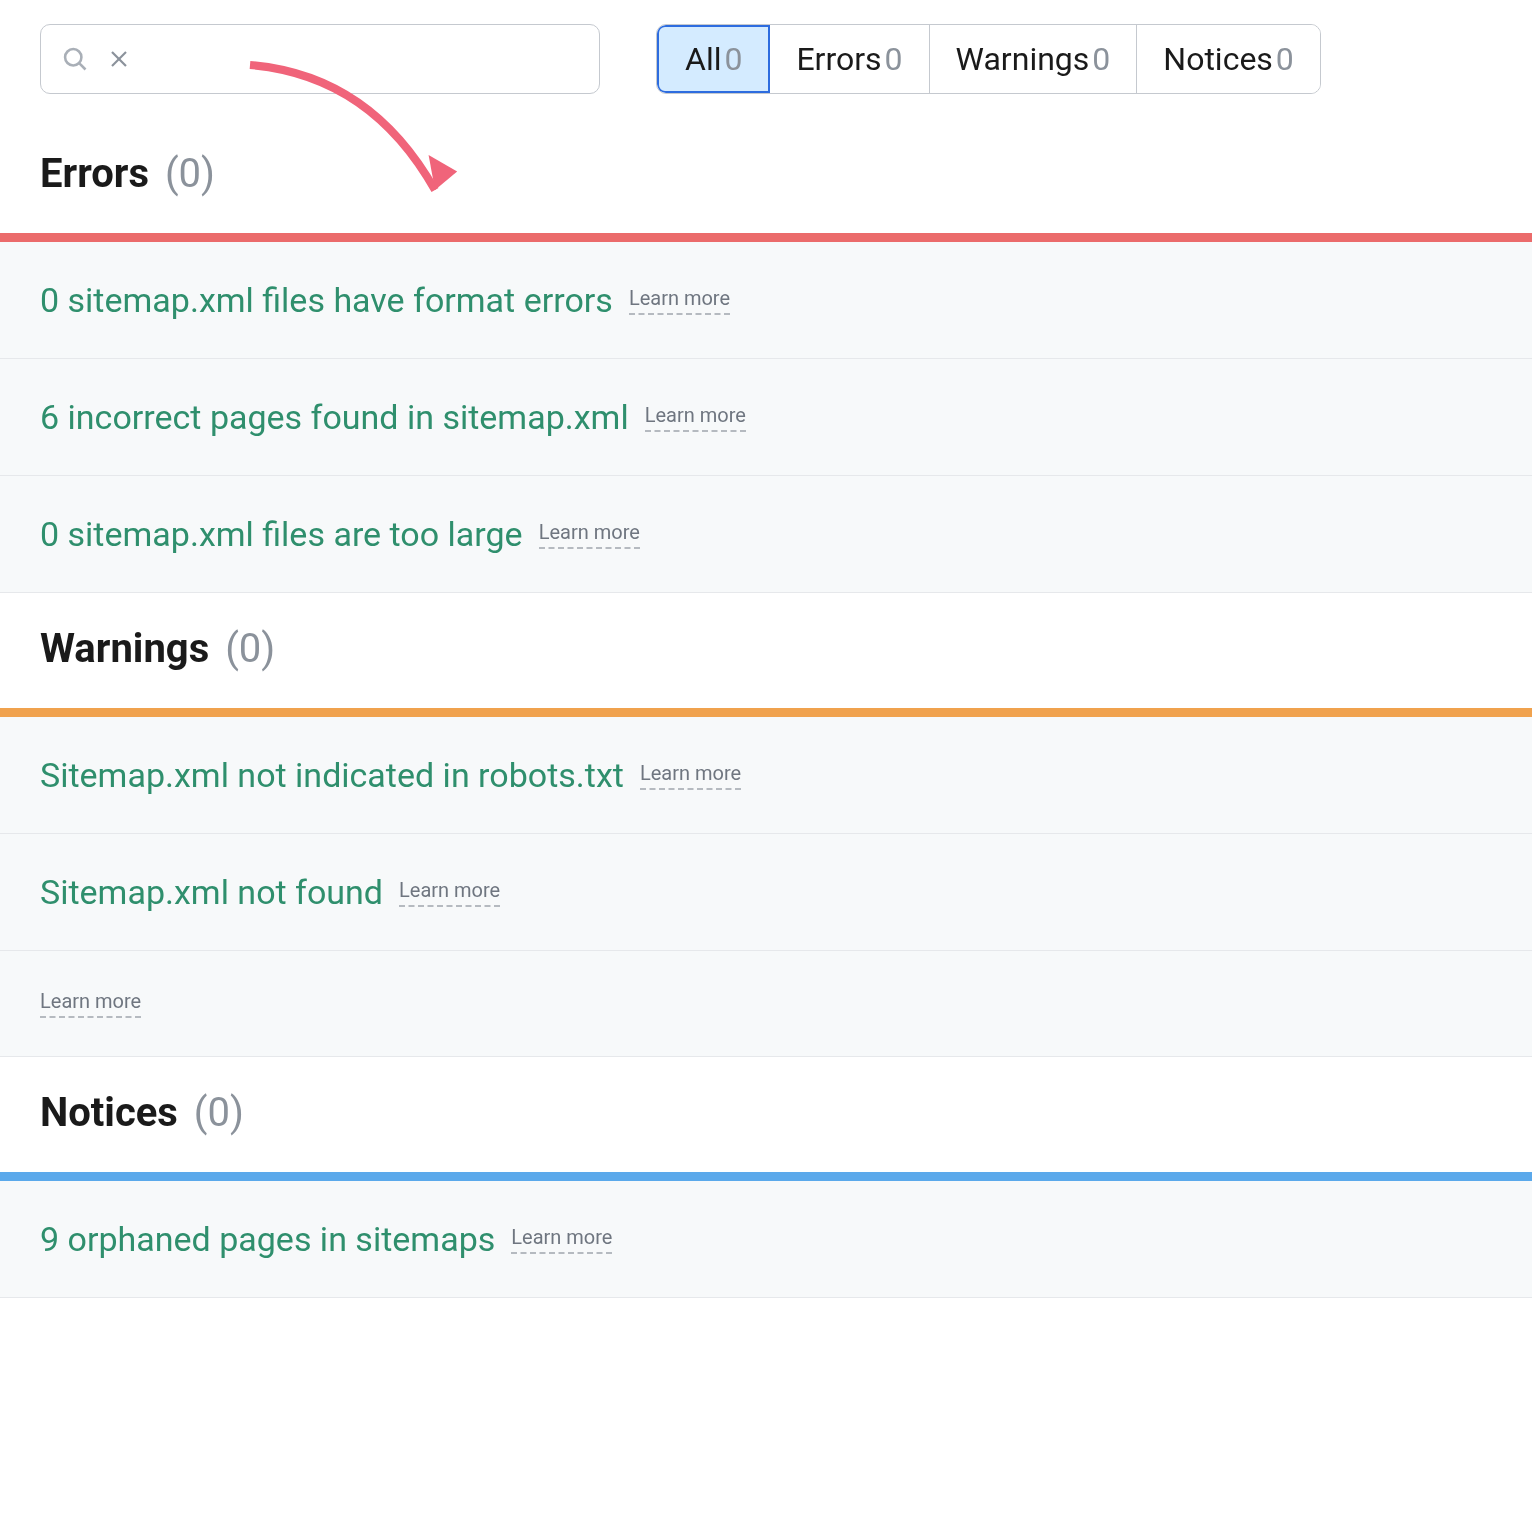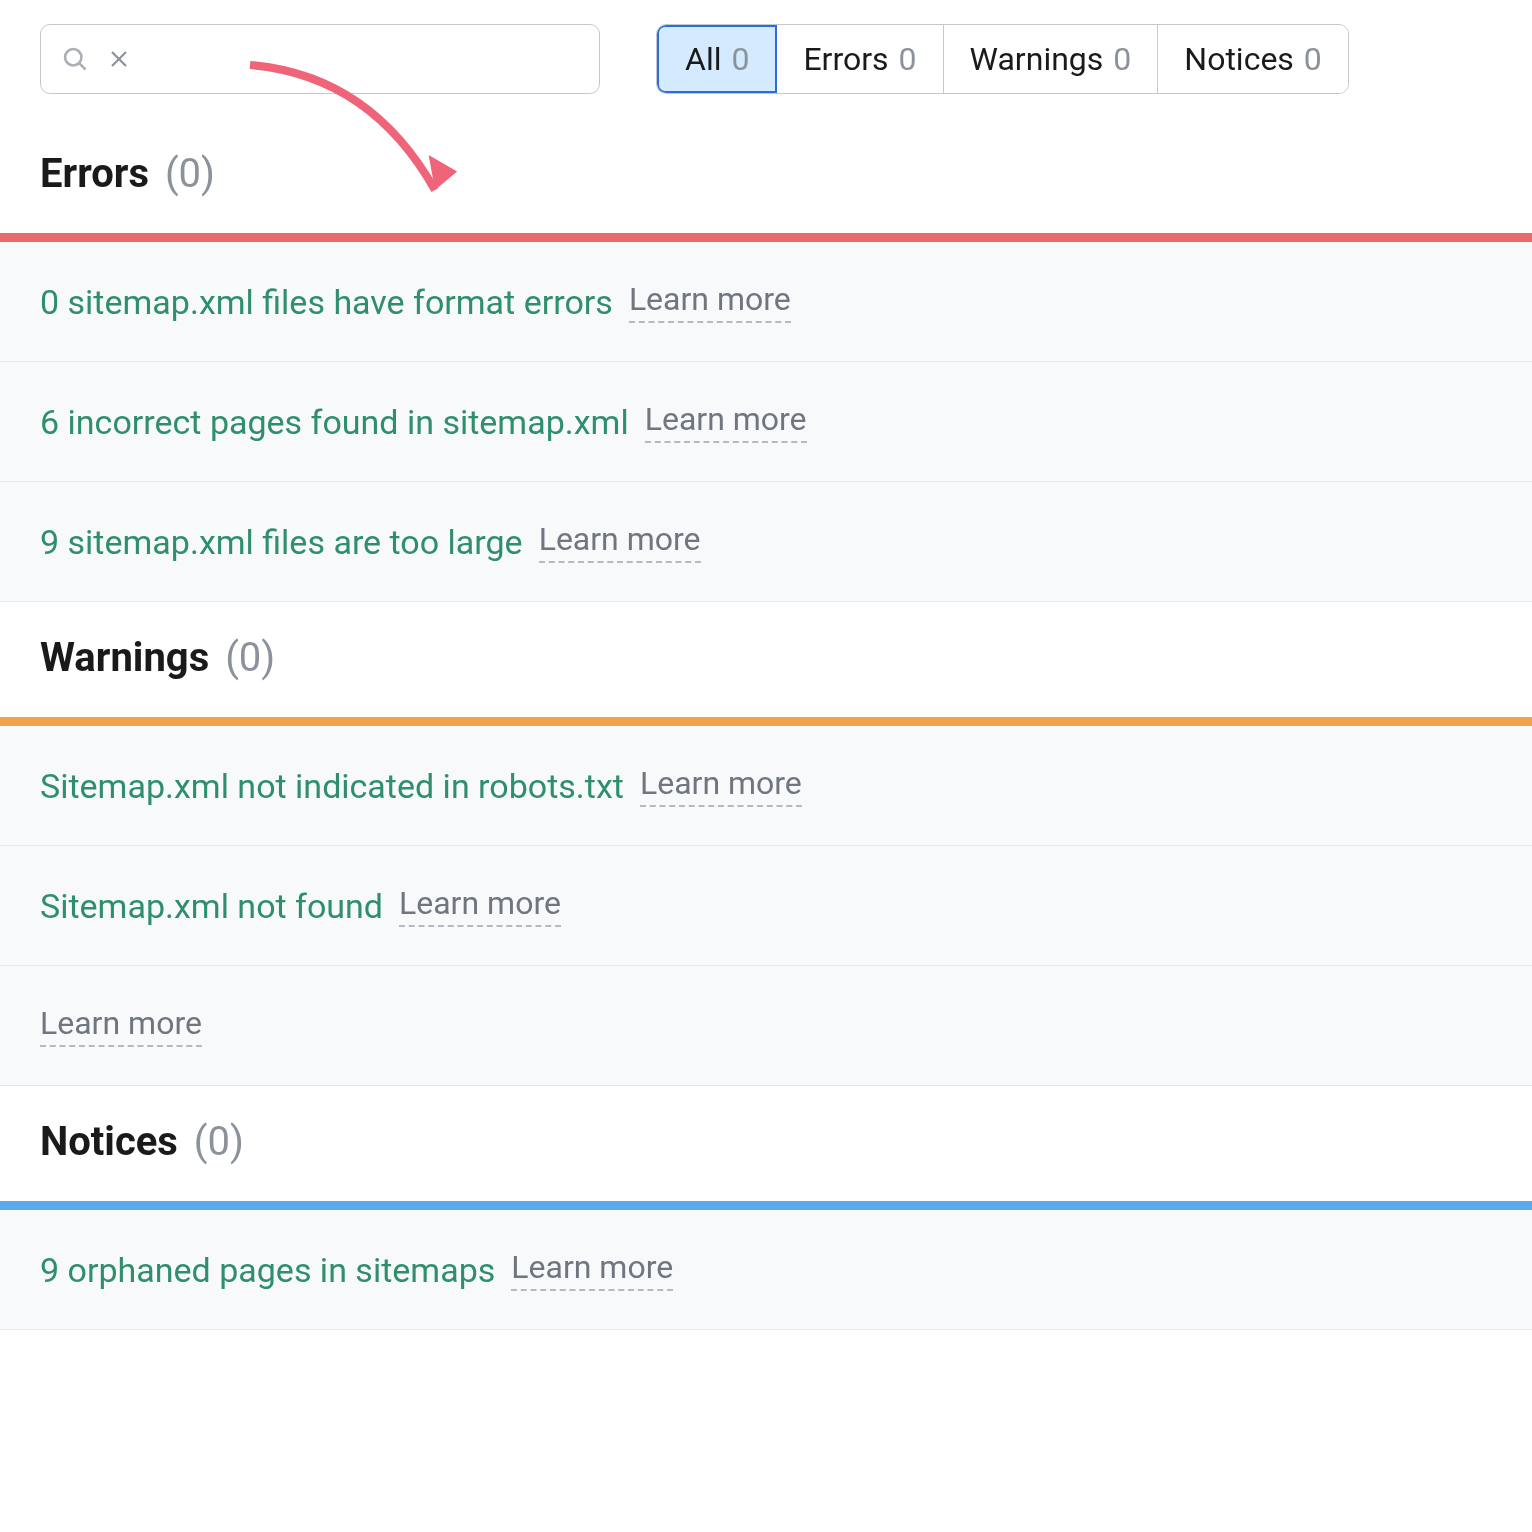--- a/index.html
+++ b/index.html
@@ -58,21 +58,21 @@
       overflow: hidden;
       height: 70px;
     }
     .filter-tab {
       display: flex;
       align-items: center;
       justify-content: center;
       padding: 0 26px;
       border-right: 1.5px solid #c5c9cf;
       cursor: pointer;
-      gap: 10px;
+      gap: 3px;
       font-size: 32px;
       background: #ffffff;
     }
     .filter-tab:last-child {
       border-right: none;
     }
     .filter-tab.active {
       background: #d4ebff;
       border: 2px solid #2d6cdf;
       border-radius: 8px 0 0 8px;
@@ -125,21 +125,21 @@
       background: #f7f9fa;
       gap: 16px;
     }
     .issue-text {
       color: #2f8f6d;
       font-size: 34px;
       font-weight: 400;
     }
     .learn-more {
       color: #6f7680;
-      font-size: 32px;
+      font-size: 20px;
       border-bottom: 2px dashed #b5bac0;
       padding-bottom: 3px;
       cursor: pointer;
     }
   </style>
 </head>
 <body>
 
 <div class="top-bar">
   <div class="search-box">
@@ -186,21 +186,21 @@
 
 <div class="issue-row">
   <span class="issue-text">0 sitemap.xml files have format errors</span>
   <span class="learn-more">Learn more</span>
 </div>
 <div class="issue-row">
   <span class="issue-text">6 incorrect pages found in sitemap.xml</span>
   <span class="learn-more">Learn more</span>
 </div>
 <div class="issue-row">
-  <span class="issue-text">9 sitemap.xml files are too large</span>
+  <span class="issue-text">0 sitemap.xml files are too large</span>
   <span class="learn-more">Learn more</span>
 </div>
 
 <div class="section-heading">
   <span class="section-heading-title">Warnings</span>
   <span class="section-heading-count">(0)</span>
 </div>
 <div class="section-bar orange"></div>
 
 <div class="issue-row">

